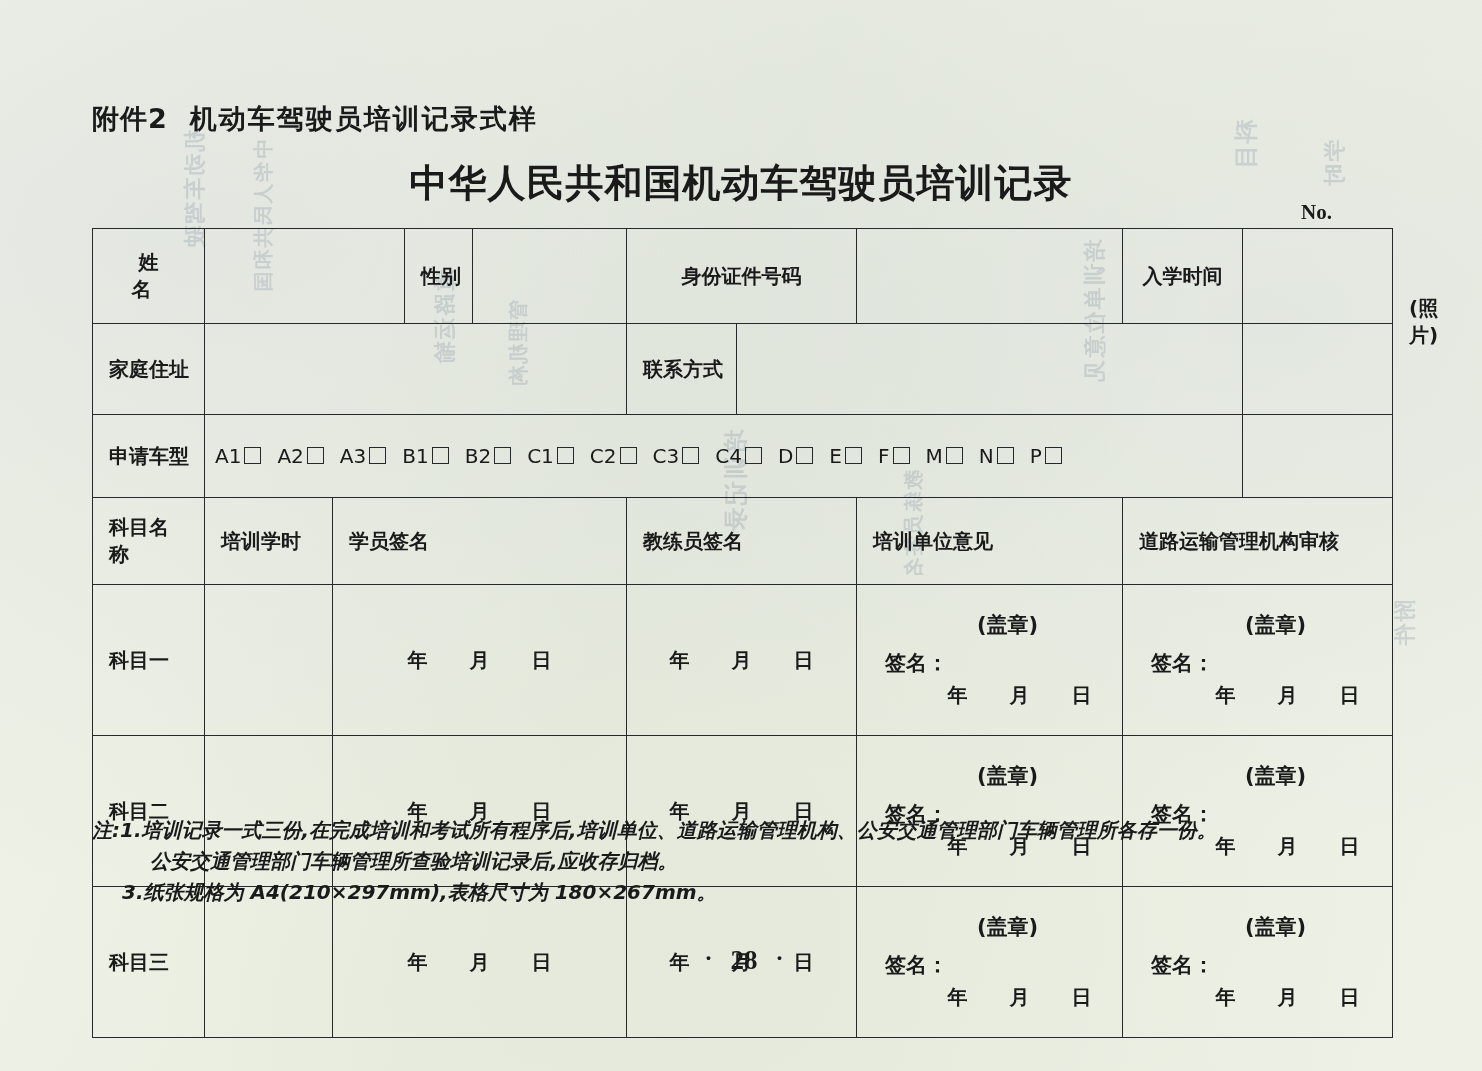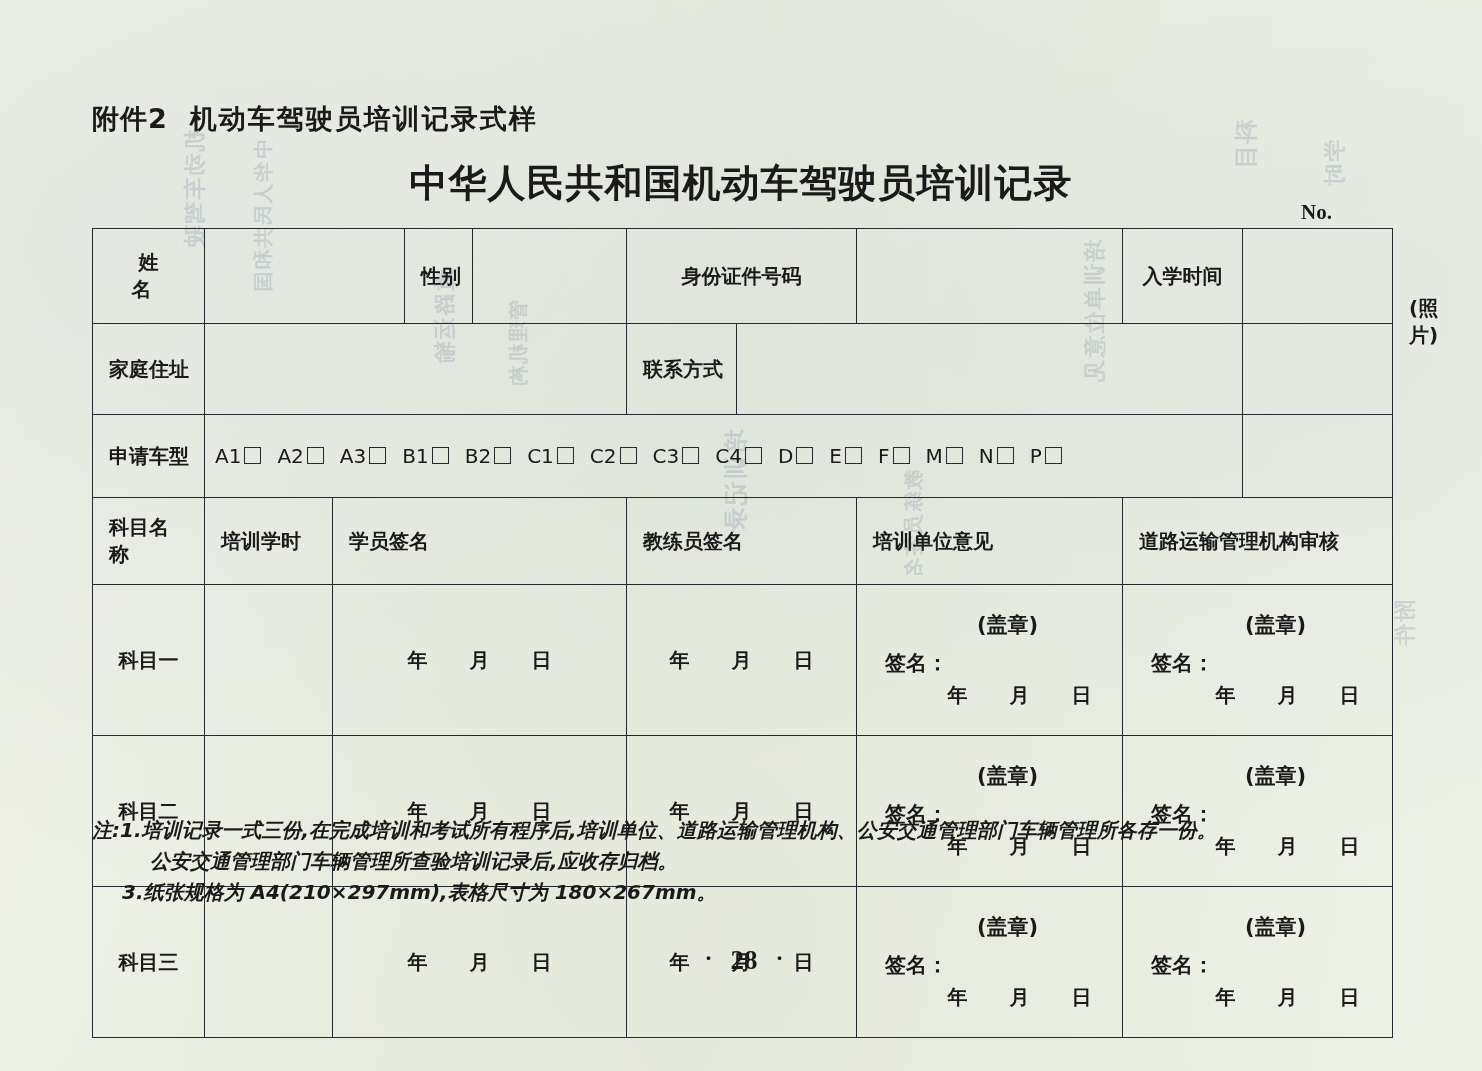--- a/index.html
+++ b/index.html
@@ -136,21 +136,21 @@
   }
 
   .photo-cell {
     text-align: center;
     font-weight: 700;
     font-size: 21px;
   }
 
   
   .subj-name {
-    text-align: center;
+    text-align: left;
     font-weight: 700;
     font-size: 21px;
   }
   .date-line {
     text-align: center;
     font-size: 20px;
     font-weight: 700;
     padding-top: 54px;
     letter-spacing: 0;
   }

